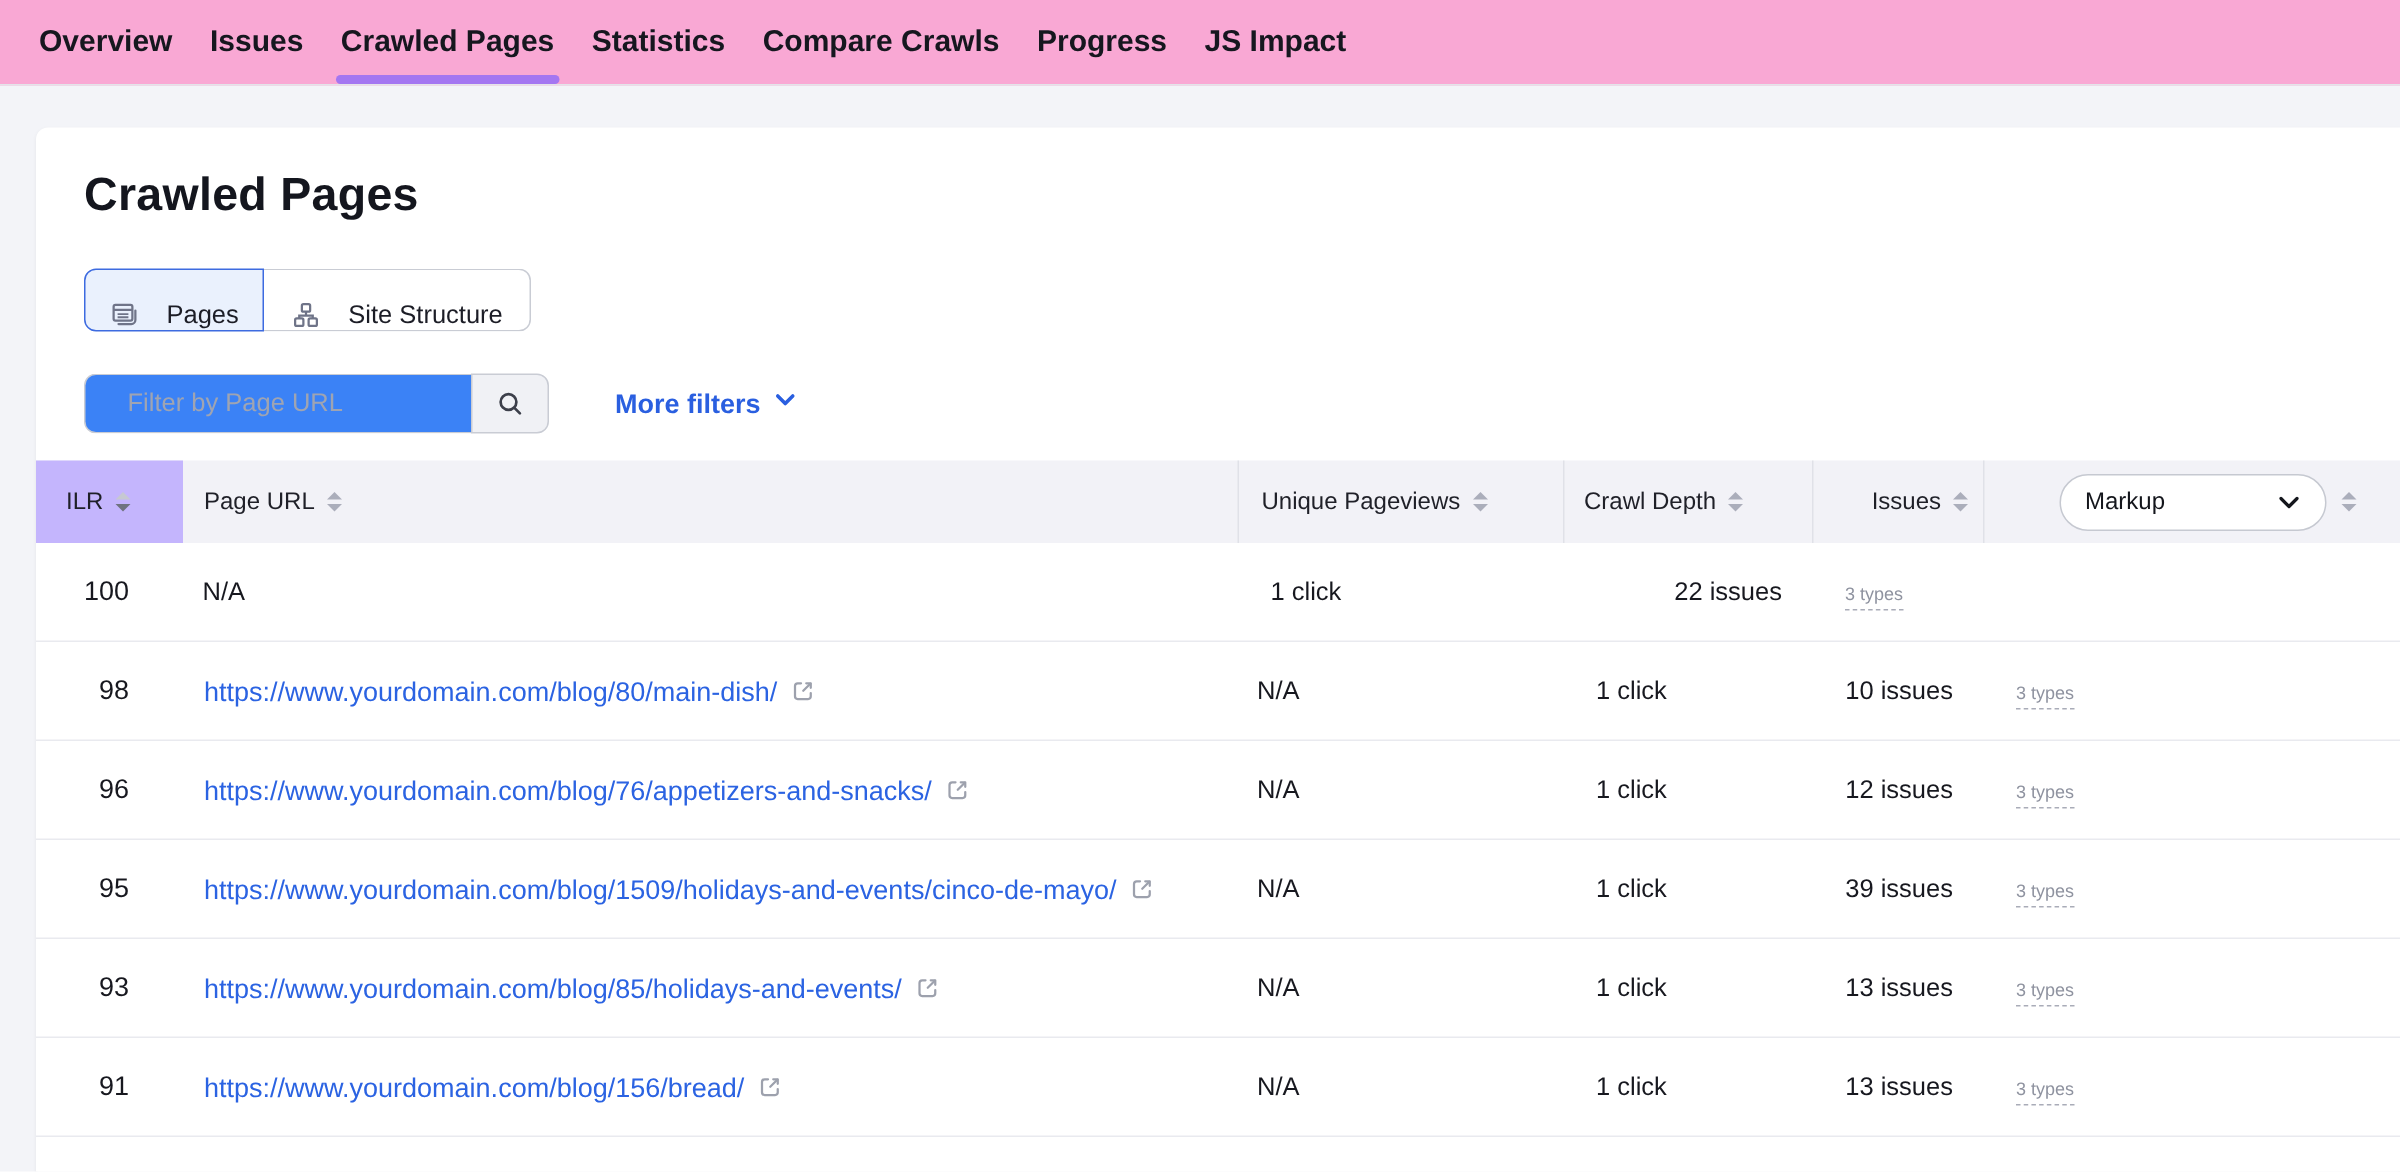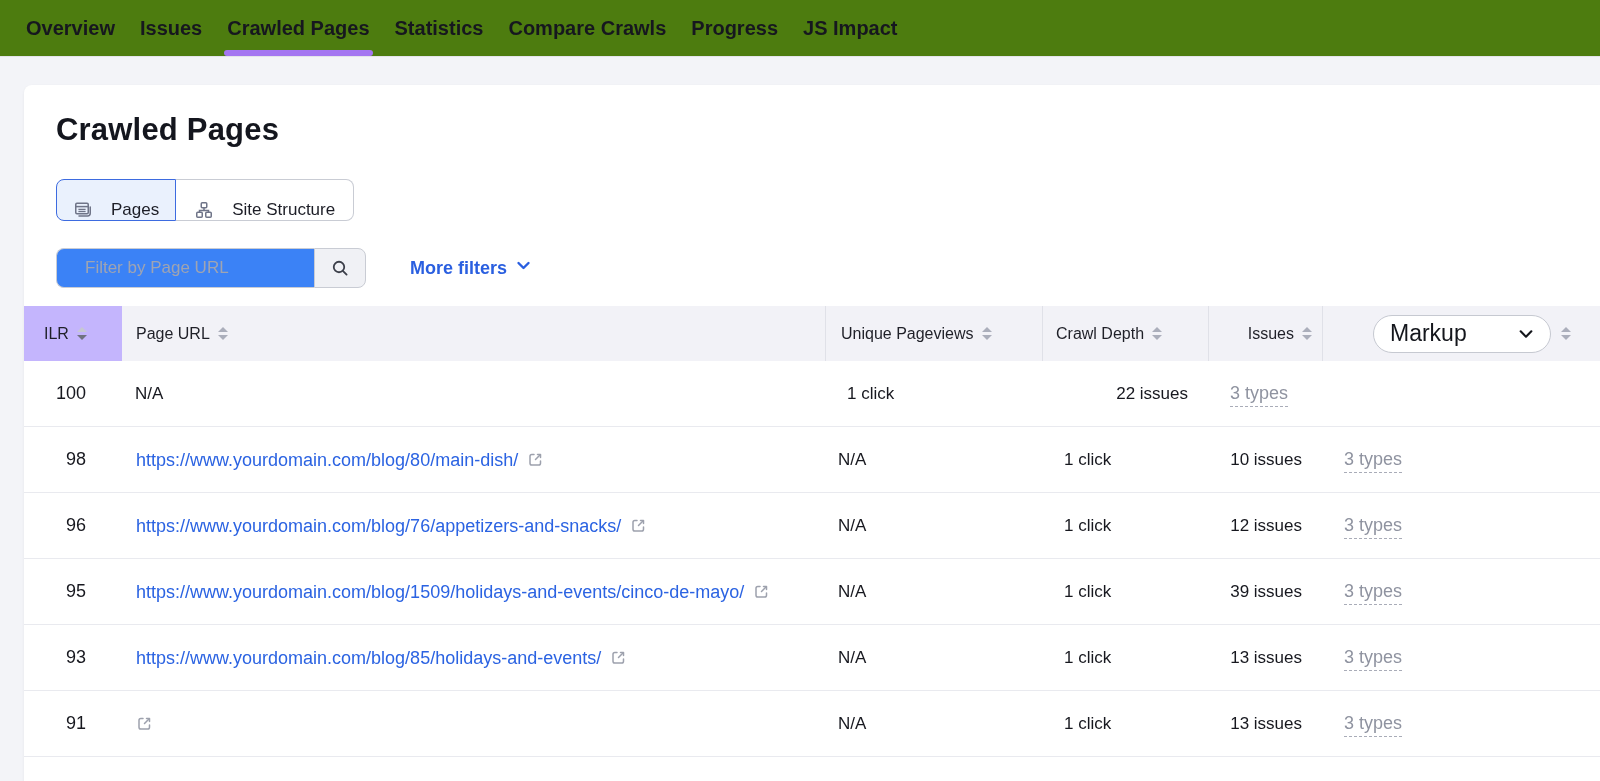--- a/index.html
+++ b/index.html
@@ -6,21 +6,21 @@
   html, body { margin: 0; padding: 0; }
   body {
     width: 1600px; height: 781px; overflow: hidden;
     background: #f3f4f8;
     font-family: "Liberation Sans", "DejaVu Sans", sans-serif;
     color: #17181f;
   }
 
   
   .topnav {
-    height: 57px; background: #4d7c0f; border-bottom: 1px solid #e3e4e9;
+    height: 57px; background: #f9a8d4; border-bottom: 1px solid #e3e4e9;
     display: flex; align-items: stretch; padding-left: 26px; gap: 25px;
   }
   .tab {
     position: relative; display: flex; align-items: center;
     font-size: 20px; font-weight: 700; color: #16171f; cursor: pointer;
     white-space: nowrap;
   }
   .tab-underline {
     display: none; position: absolute; left: -3px; right: -3px; bottom: 0;
     height: 6px; border-radius: 3px; background: #a476f1;
@@ -94,38 +94,38 @@
   .sort { display: inline-flex; flex-direction: column; gap: 3px; cursor: pointer; }
   .s-up { width:0; height:0; border-left:5px solid transparent; border-right:5px solid transparent; border-bottom:5px solid #abaebb; }
   .s-dn { width:0; height:0; border-left:5px solid transparent; border-right:5px solid transparent; border-top:5px solid #abaebb; }
   .sort.desc .s-up { border-bottom-color: #c6c8d2; }
   .sort.desc .s-dn { border-top-color: #6f7280; }
 
   .markup-dropdown {
     display: flex; align-items: center; justify-content: space-between;
     width: 178px; height: 38px; padding: 0 16px; background: #fff;
     border: 1px solid #c6c9d1; border-radius: 19px; font-family: inherit;
-    font-size: 23px; font-weight: 500; color: #14161c; cursor: pointer;
+    font-size: 16px; font-weight: 500; color: #14161c; cursor: pointer;
   }
 
   .tr { min-height: 66px; border-bottom: 1px solid #e9eaef; align-items: center; background: #fff; }
   .td { font-size: 17px; color: #17181f; padding: 12px 16px; }
   .td-ilr  { text-align: right; padding-right: 36px; font-size: 18px; }
   .td-url  { display: flex; align-items: center; gap: 9px; padding-left: 14px; }
   .url {
     color: #2b63e2; text-decoration: none; font-size: 18px; line-height: 24px;
     max-width: 660px; word-break: break-all; display: inline-block;
   }
   .ext { display: inline-flex; flex: none; cursor: pointer; }
   .td-up { padding-left: 13px; }
   .td-cd { padding-left: 22px; }
   .td-issues { text-align: right; padding-right: 20px; }
   .td-markup { padding-left: 22px; }
   .types-link {
-    color: #8f93a0; font-size: 18px; border-bottom: 1px dashed #a9acb8;
+    color: #8f93a0; font-size: 12px; border-bottom: 1px dashed #a9acb8;
     padding-bottom: 3px; cursor: pointer;
   }
 </style>
 </head>
 <body>
 
 <div>
 
   <nav class="topnav" id="topnav">
       <div class="tab">
@@ -344,20 +344,21 @@
     <div class="td td-up"><span>N/A</span></div>
     <div class="td td-cd"><span>1 click</span></div>
     <div class="td td-issues"><span>13 issues</span></div>
     <div class="td td-markup">
       <span class="types-link">3 types</span>
     </div>
   </div>
           <div class="tr">
     <div class="td td-ilr"><span>91</span></div>
     <div class="td td-url">
+      <a class="url" href="#">https://www.yourdomain.com/blog/156/bread/</a>
       <span class="ext">
         <svg width="17" height="17" viewBox="0 0 17 17" fill="none" stroke="#9da1ad" stroke-width="1.5">
           <path d="M7 3.5H4.8C3.8 3.5 3 4.3 3 5.3v6.9c0 1 .8 1.8 1.8 1.8h6.9c1 0 1.8-.8 1.8-1.8V10" stroke-linecap="round"></path>
           <path d="M10.5 3.5h3v3" stroke-linecap="round" stroke-linejoin="round"></path>
           <path d="M13.2 3.8L8.5 8.5" stroke-linecap="round"></path>
         </svg>
       </span>
     </div>
     <div class="td td-up"><span>N/A</span></div>
     <div class="td td-cd"><span>1 click</span></div>

